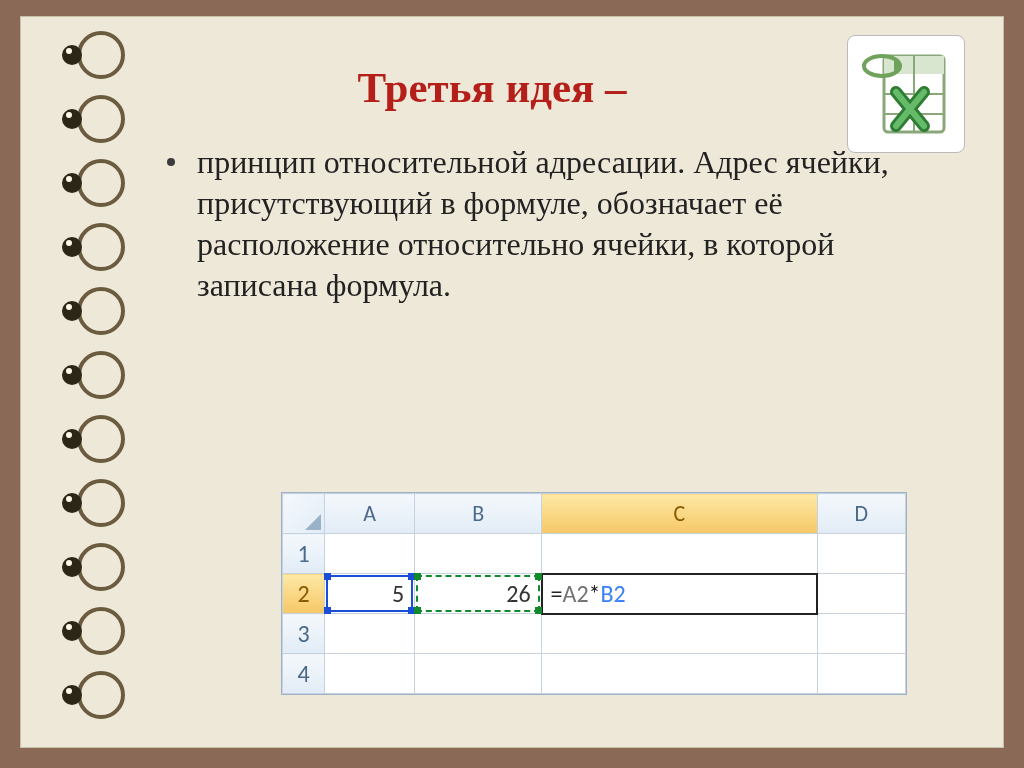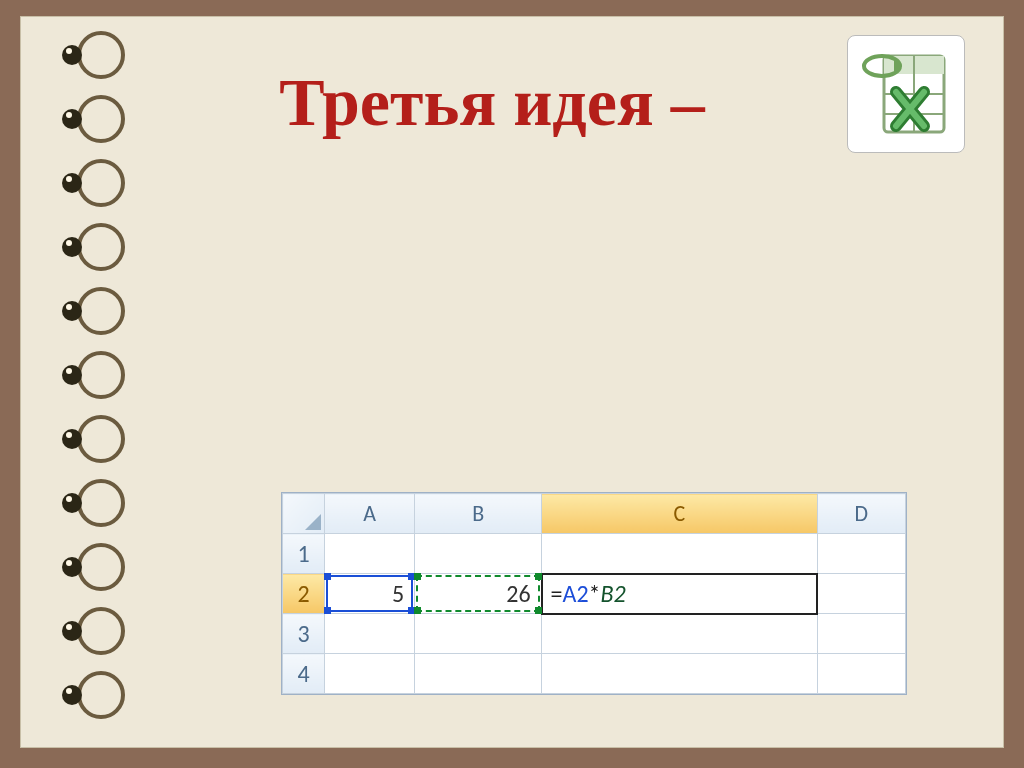--- a/index.html
+++ b/index.html
@@ -28,21 +28,21 @@
     position: absolute; top: 18px; right: 38px;
     width: 118px; height: 118px;
     background: #fff; border: 1px solid #bbb;
     border-radius: 8px;
     display: flex; align-items: center; justify-content: center;
   }
 
   .title {
     text-align: center;
     color: #b41f1a;
-    font-size: 68px;
+    font-size: 43px;
     font-weight: bold;
     margin: 26px 0 30px 0;
     padding-right: 120px;
   }
   .bullet-block {
     font-size: 32px; color: #222;
     line-height: 1.28;
     padding-right: 40px;
   }
   .bullet-block ul { list-style: none; }
@@ -86,22 +86,22 @@
   .excel-snippet th.colhead.active {
     background: linear-gradient(#fde9a6, #f6c766);
     color: #8a5a00;
   }
   .excel-snippet td { text-align: right; padding-right: 10px; }
   .excel-snippet td.formula {
     text-align: left; color: #222;
     border: 2px solid #222;
     position: relative;
   }
-  .excel-snippet td.formula .ref-a { color: #1d4ed8; }
-  .excel-snippet td.formula .ref-b { color: #14532d; font-style: italic; }
+  .excel-snippet td.formula .ref-a { color: #737373; }
+  .excel-snippet td.formula .ref-b { color: #3b82f6; }
   .excel-snippet td.ref-sel-blue {
     position: relative;
   }
   .excel-snippet td.ref-sel-blue::after {
     content: ""; position: absolute; inset: 1px;
     border: 2px solid #1a4ed6; pointer-events: none;
   }
   .excel-snippet td.ref-sel-blue .handle-tl,
   .excel-snippet td.ref-sel-blue .handle-tr,
   .excel-snippet td.ref-sel-blue .handle-bl,
@@ -228,20 +228,25 @@
           <path d="M0 0 L28 34 M28 0 L0 34" stroke="#2e7d32" stroke-width="12" stroke-linecap="round"></path>
           <path d="M0 0 L28 34 M28 0 L0 34" stroke="#66bb6a" stroke-width="6" stroke-linecap="round"></path>
         </g>
         <ellipse cx="26" cy="22" rx="18" ry="10" fill="none" stroke="#6fa25a" stroke-width="4"></ellipse>
         <path d="M38 14 L46 22 L38 30 Z" fill="#6fa25a"></path>
       </svg>
     </div>
 
     <h1 class="title">Третья идея –</h1>
 
+    <div class="bullet-block">
+      <ul>
+          <li>принцип относительной адресации. Адрес ячейки, присутствующий в формуле, обозначает её расположение относительно ячейки, в которой записана формула.</li>
+        </ul>
+    </div>
 
     <div class="excel-snippet">
       <table>
         <tbody>
             <tr>
           <th class="selectall"></th>
           <th class="colhead">A</th>
           <th class="colhead">B</th>
           <th class="colhead active">C</th>
           <th class="colhead">D</th>

